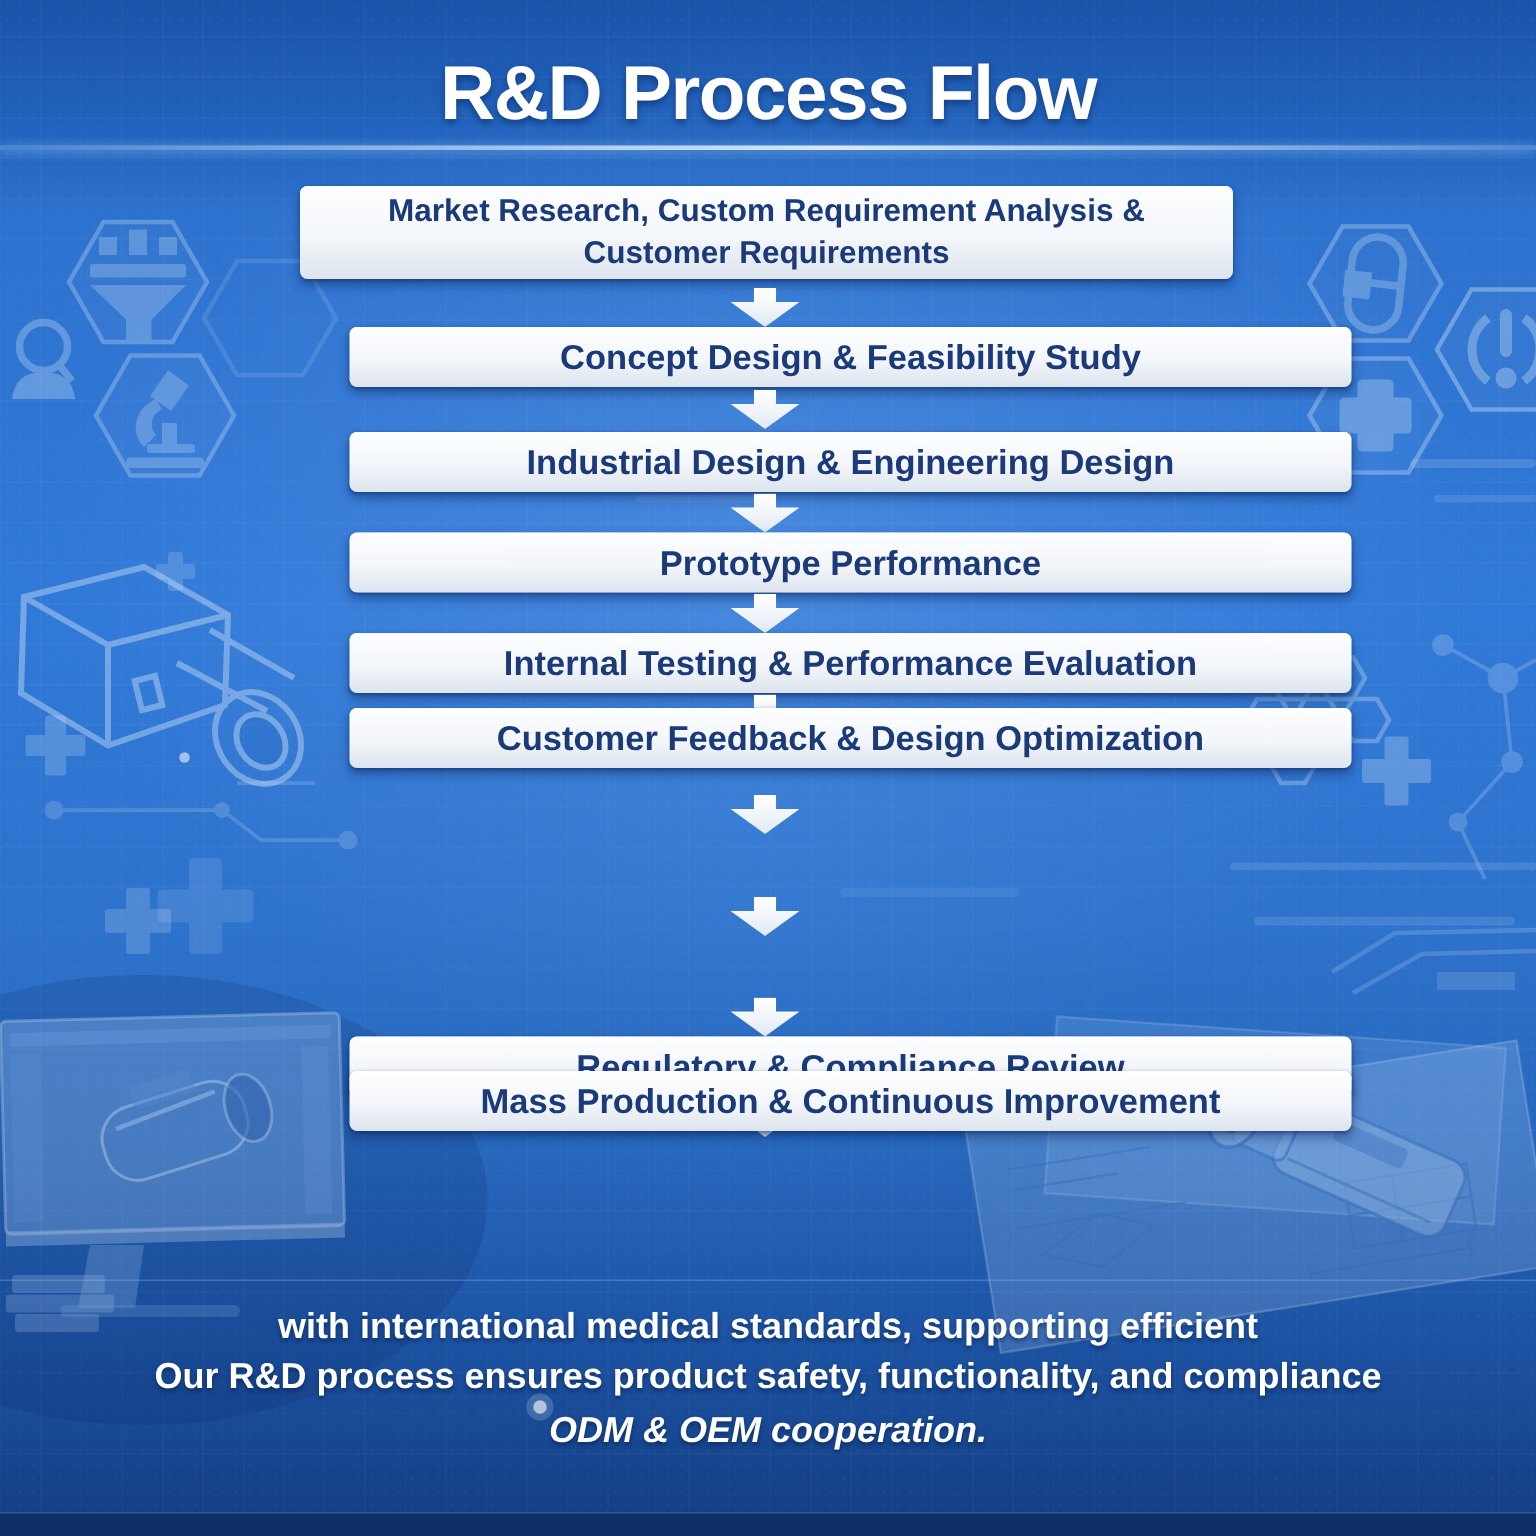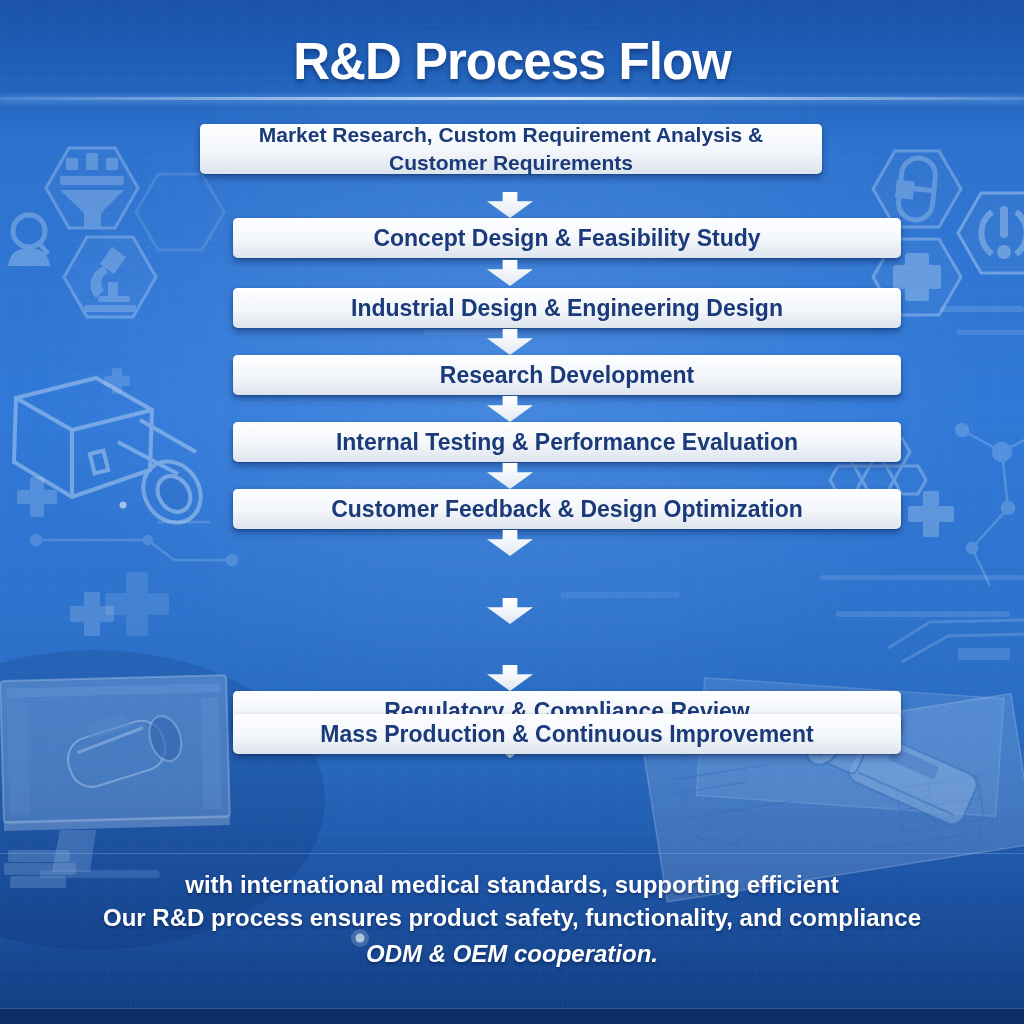--- a/index.html
+++ b/index.html
@@ -26,21 +26,21 @@
     background:linear-gradient(90deg,rgba(185,215,255,0.25),rgba(215,235,255,0.8) 40%,rgba(235,246,255,0.9) 55%,rgba(185,215,255,0.3));
     box-shadow:0 1px 7px rgba(190,225,255,0.55);}
   .flow{position:absolute;inset:0;}
   .step{
     position:absolute;left:233px;width:668px;height:40px;
     display:flex;align-items:center;justify-content:center;text-align:center;
     background:linear-gradient(180deg,#fdfeff 0%,#f3f6fa 55%,#dde4ed 100%);
     border-radius:5px;
     box-shadow:0 4px 7px rgba(8,34,86,0.45),0 1px 2px rgba(8,34,86,0.35),inset 0 1px 0 #ffffff;
     color:#1a3a7a;font-weight:bold;font-size:23px;}
-  .step-first{left:200px;width:622px;height:50px;font-size:21px;line-height:28px;}
+  .step-first{left:200px;width:622px;height:62px;font-size:21px;line-height:28px;}
   .step-first span{display:inline-block;max-width:545px;}
   .arrow{
     position:absolute;left:487px;width:46px;height:26px;
     background:linear-gradient(180deg,#ffffff 0%,#eef3f9 60%,#dfe8f1 100%);
     clip-path:polygon(34% 0,66% 0,66% 36%,100% 36%,50% 100%,0 36%,34% 36%);
     filter:drop-shadow(0 2px 2px rgba(10,40,90,0.45));}
   .footer{
     position:absolute;top:868px;left:0;width:100%;text-align:center;color:#ffffff;
     font-size:24px;font-weight:bold;line-height:33px;
     text-shadow:0 2px 3px rgba(5,25,70,0.55);}
@@ -260,30 +260,30 @@
         <span>Concept Design &amp; Feasibility Study</span>
       </div>
     <div class="arrow" style="top:260px"></div>
 
     <div class="step" style="top:288px">
         <span>Industrial Design &amp; Engineering Design</span>
       </div>
     <div class="arrow" style="top:329px"></div>
 
     <div class="step" style="top:355px">
-        <span>Research Development</span>
+        <span>Prototype Performance</span>
       </div>
     <div class="arrow" style="top:396px"></div>
 
     <div class="step" style="top:422px">
         <span>Internal Testing &amp; Performance Evaluation</span>
       </div>
     <div class="arrow" style="top:463px"></div>
 
-    <div class="step" style="top:489px">
+    <div class="step" style="top:472px">
         <span>Customer Feedback &amp; Design Optimization</span>
       </div>
     <div class="arrow" style="top:530px"></div>
 
     <div class="arrow" style="top:598px"></div>
 
     <div class="arrow" style="top:665px"></div>
 
     <div class="step" style="top:691px">
         <span>Regulatory &amp; Compliance Review</span>

